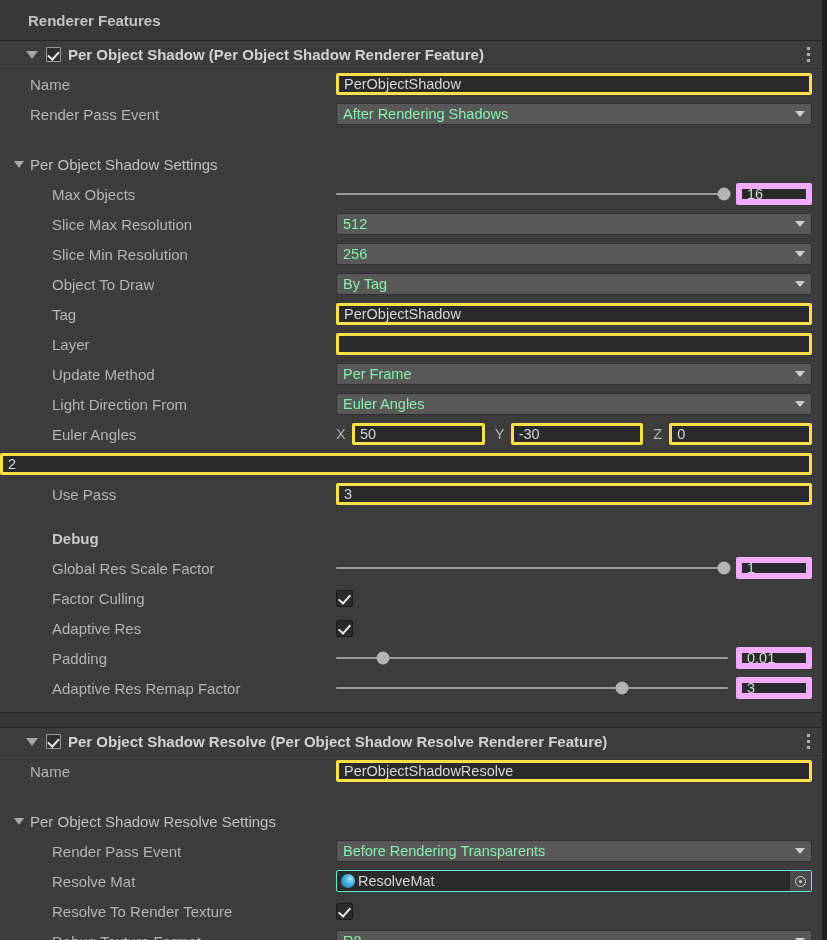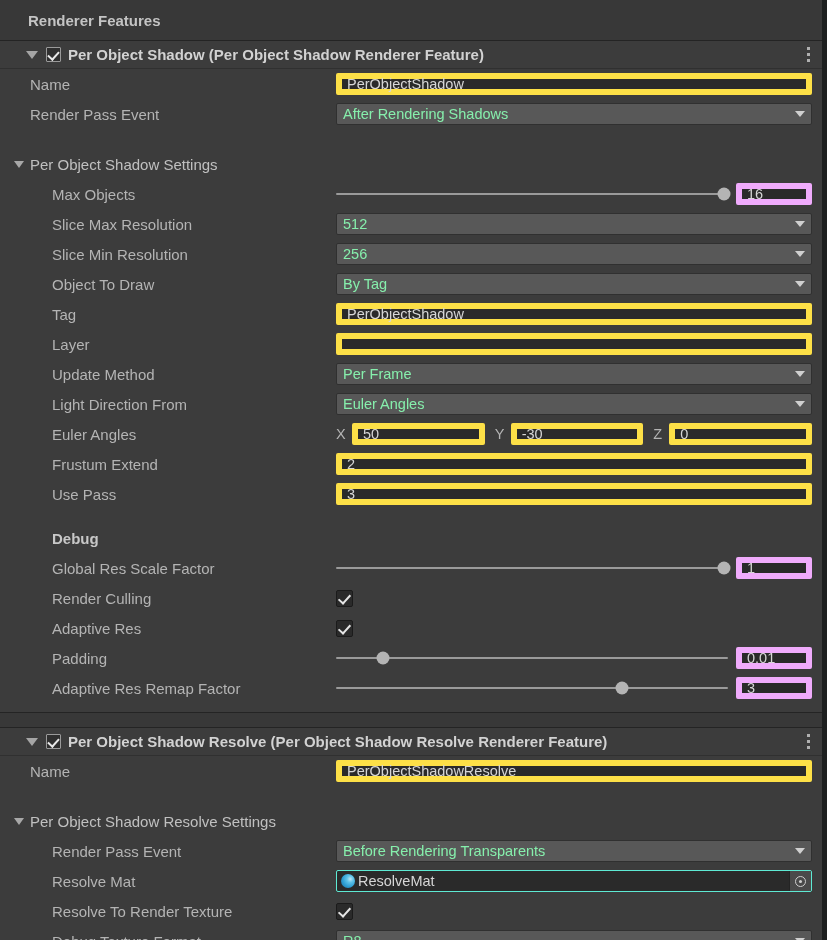--- a/index.html
+++ b/index.html
@@ -142,21 +142,21 @@
   .group-row .group-label {
     color: #c0c0c0;
     font-size: 15px;
   }
 
   
   .txt {
     width: 100%;
     height: 22px;
     background: #2a2a2a;
-    border: 6px solid #fde047;
+    border: 3px solid #fde047;
     border-radius: 2px;
     color: #d6d6d6;
     font-size: 14.5px;
     font-family: "Liberation Sans", sans-serif;
     padding: 0 5px;
     line-height: 20px;
     display: flex; align-items: center;
   }
 
   
@@ -400,21 +400,20 @@
           </span>
           <span class="vec-part">
             <span class="vec-axis">Z</span>
             <span class="txt">0</span>
           </span>
         </span>
       </span>
     </div>
 
     <div class="row">
-      <span class="row-label lbl-ind2">Frustum Extend</span>
       <span class="field">
         <span class="txt">2</span>
       </span>
     </div>
 
     <div class="row">
       <span class="row-label lbl-ind2">Use Pass</span>
       <span class="field">
         <span class="txt">3</span>
       </span>
@@ -430,21 +429,21 @@
       <span class="row-label lbl-ind2">Global Res Scale Factor</span>
       <span class="slider-wrap">
         <span class="track">
           <span class="knob" style="left: 99%;"></span>
         </span>
       </span>
       <span class="num-box">1</span>
     </div>
 
     <div class="row">
-      <span class="row-label lbl-ind2">Render Culling</span>
+      <span class="row-label lbl-ind2">Factor Culling</span>
       <span class="field">
         <span class="cb-field checked"></span>
       </span>
     </div>
 
     <div class="row">
       <span class="row-label lbl-ind2">Adaptive Res</span>
       <span class="field">
         <span class="cb-field checked"></span>
       </span>

